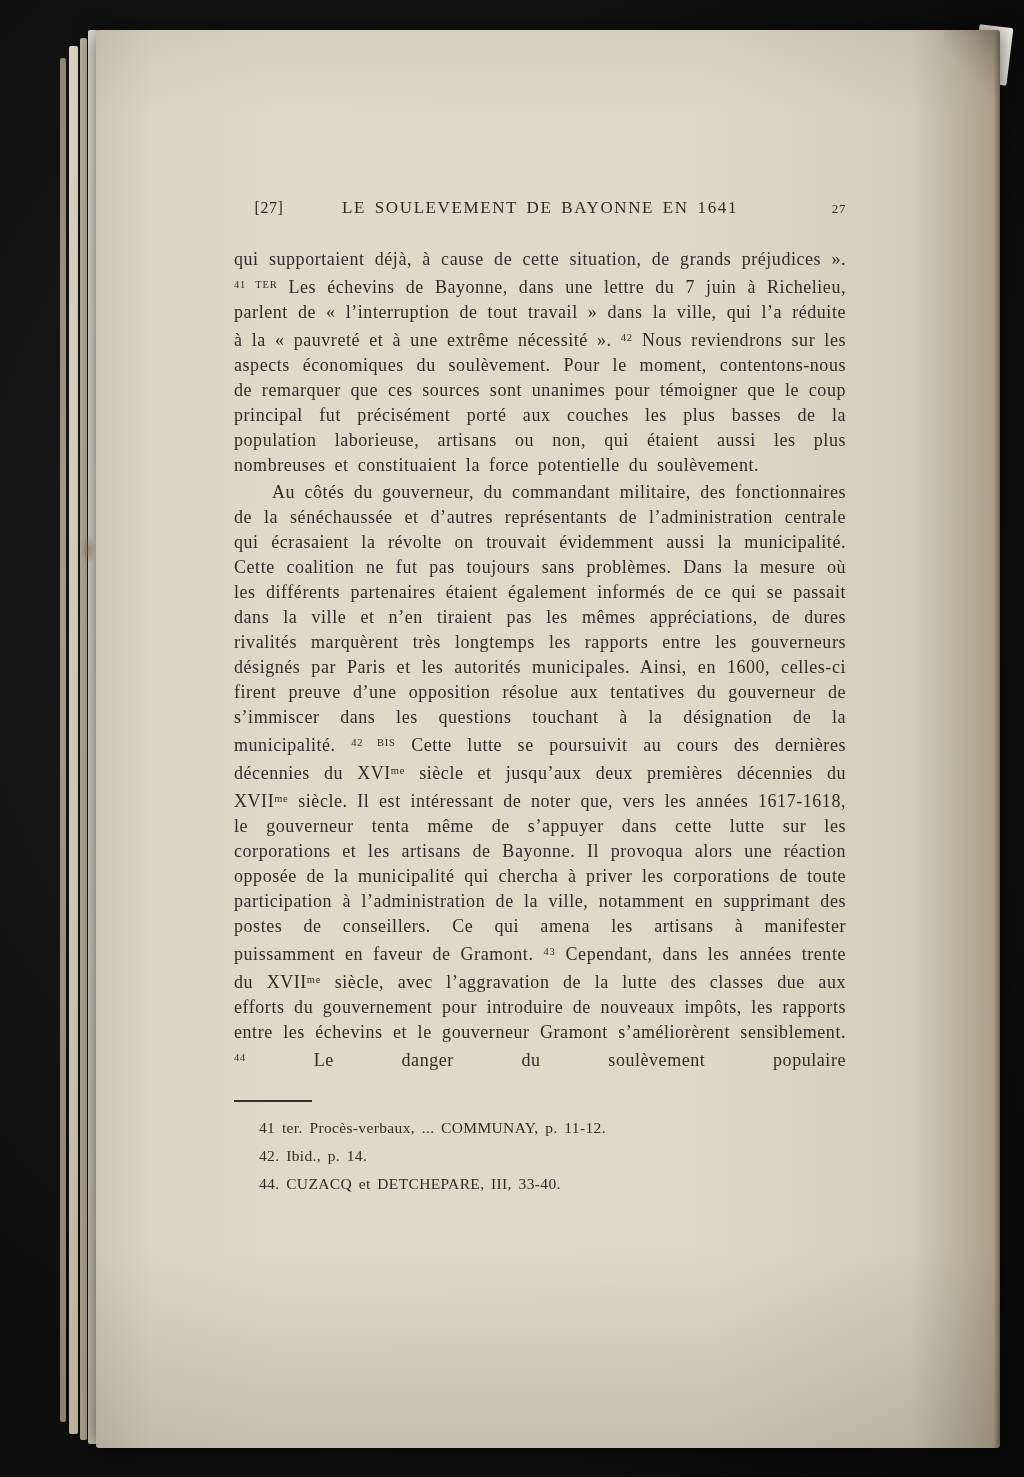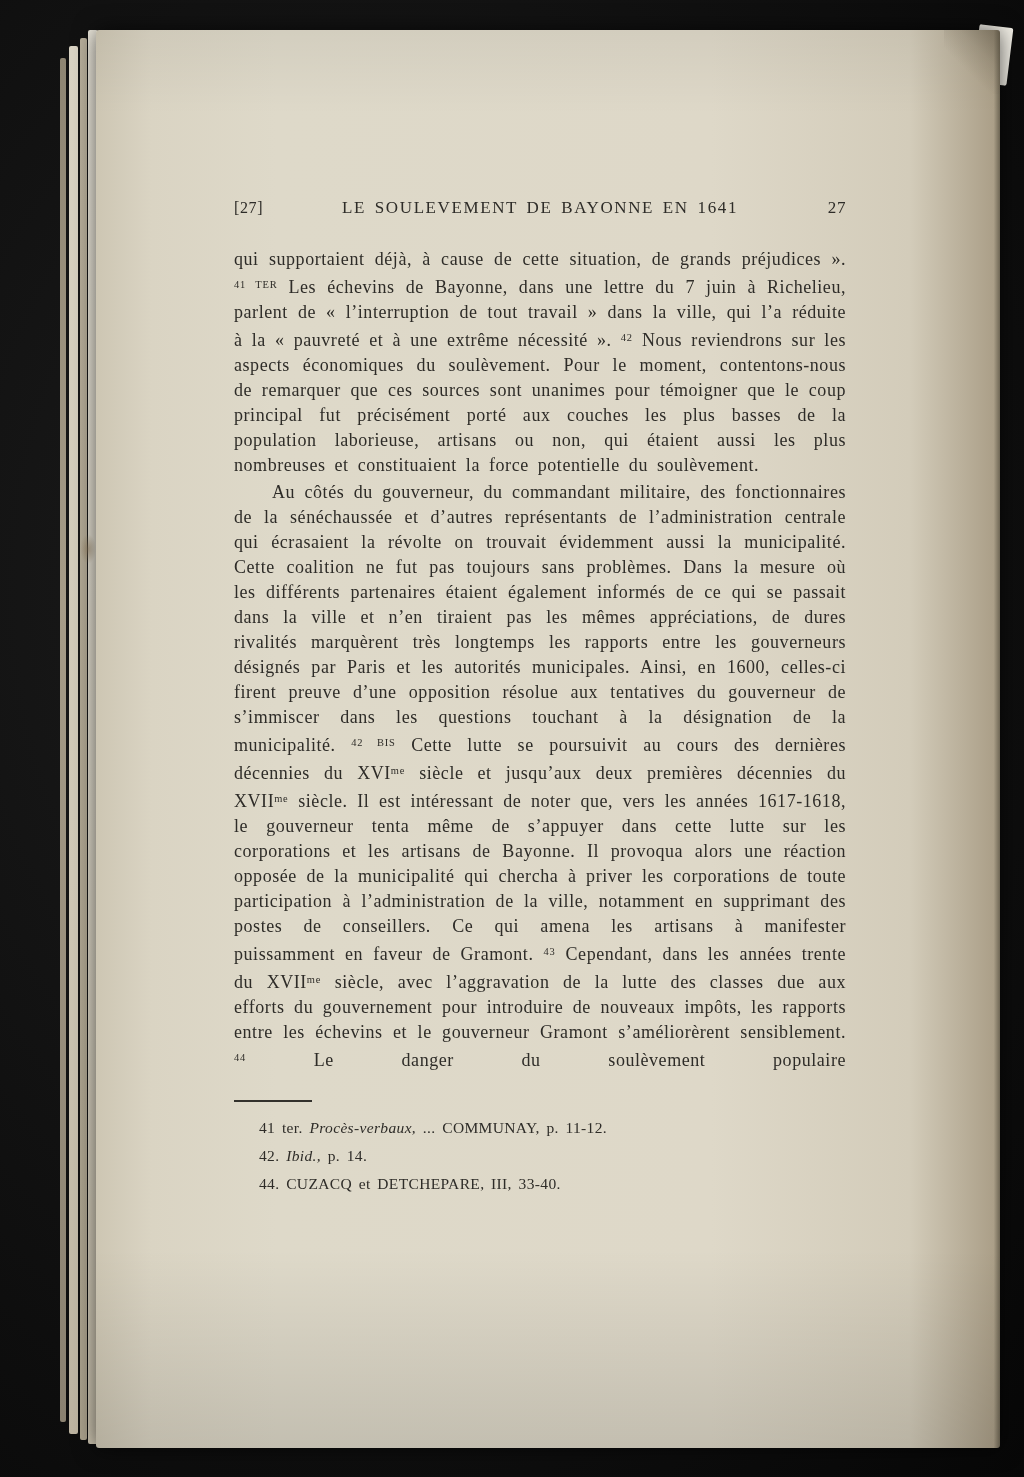--- a/index.html
+++ b/index.html
@@ -45,36 +45,36 @@
     background:linear-gradient(225deg, rgba(90,82,66,0.55) 0%, rgba(90,82,66,0.18) 34%, rgba(90,82,66,0) 62%);
   }
   .text-block{
     position:absolute;left:138px;top:168px;width:612px;
     color:var(--ink);
   }
   .running-head{
     display:flex;align-items:baseline;
     font-size:16px;letter-spacing:0.6px;
   }
-  .running-head .bracket{width:70px;text-align:left;}
+  .running-head .bracket{width:70px;text-align:center;}
   .running-head .title{flex:1;text-align:center;font-size:17px;letter-spacing:1.6px;word-spacing:3px;}
-  .running-head .folio{width:70px;text-align:right;font-size:17px;}
+  .running-head .folio{width:70px;text-align:right;font-size:13px;}
   .body-paragraphs{margin-top:29px;}
   .para{
     margin:0;
     font-size:18px;line-height:25px;
     text-align:justify;
     letter-spacing:0.55px;word-spacing:4px;
   }
   .para.indent{text-indent:38px;margin-top:2px;}
   .para.jlast{text-align-last:justify;}
   .sup{
     font-size:0.58em;vertical-align:0.48em;letter-spacing:0.8px;white-space:nowrap;
   }
-  .it{font-style:italic;margin-top:8px;}
+  .it{margin-top:8px;}
   .footnote-rule{
     width:78px;height:2px;background:#33312c;border:none;
     margin:27px 0 15px 0;
   }
   .fnote{
     margin:0 0 7px 0;
     font-size:15.5px;line-height:21px;
     text-align:justify;text-indent:25px;
     letter-spacing:0.35px;word-spacing:2.5px;
   }

